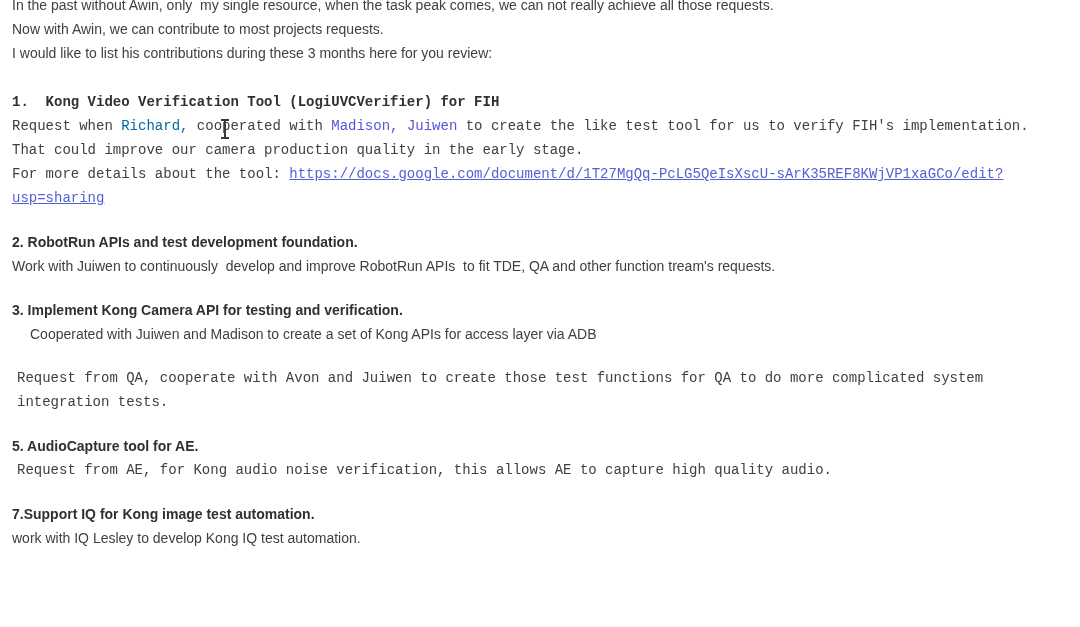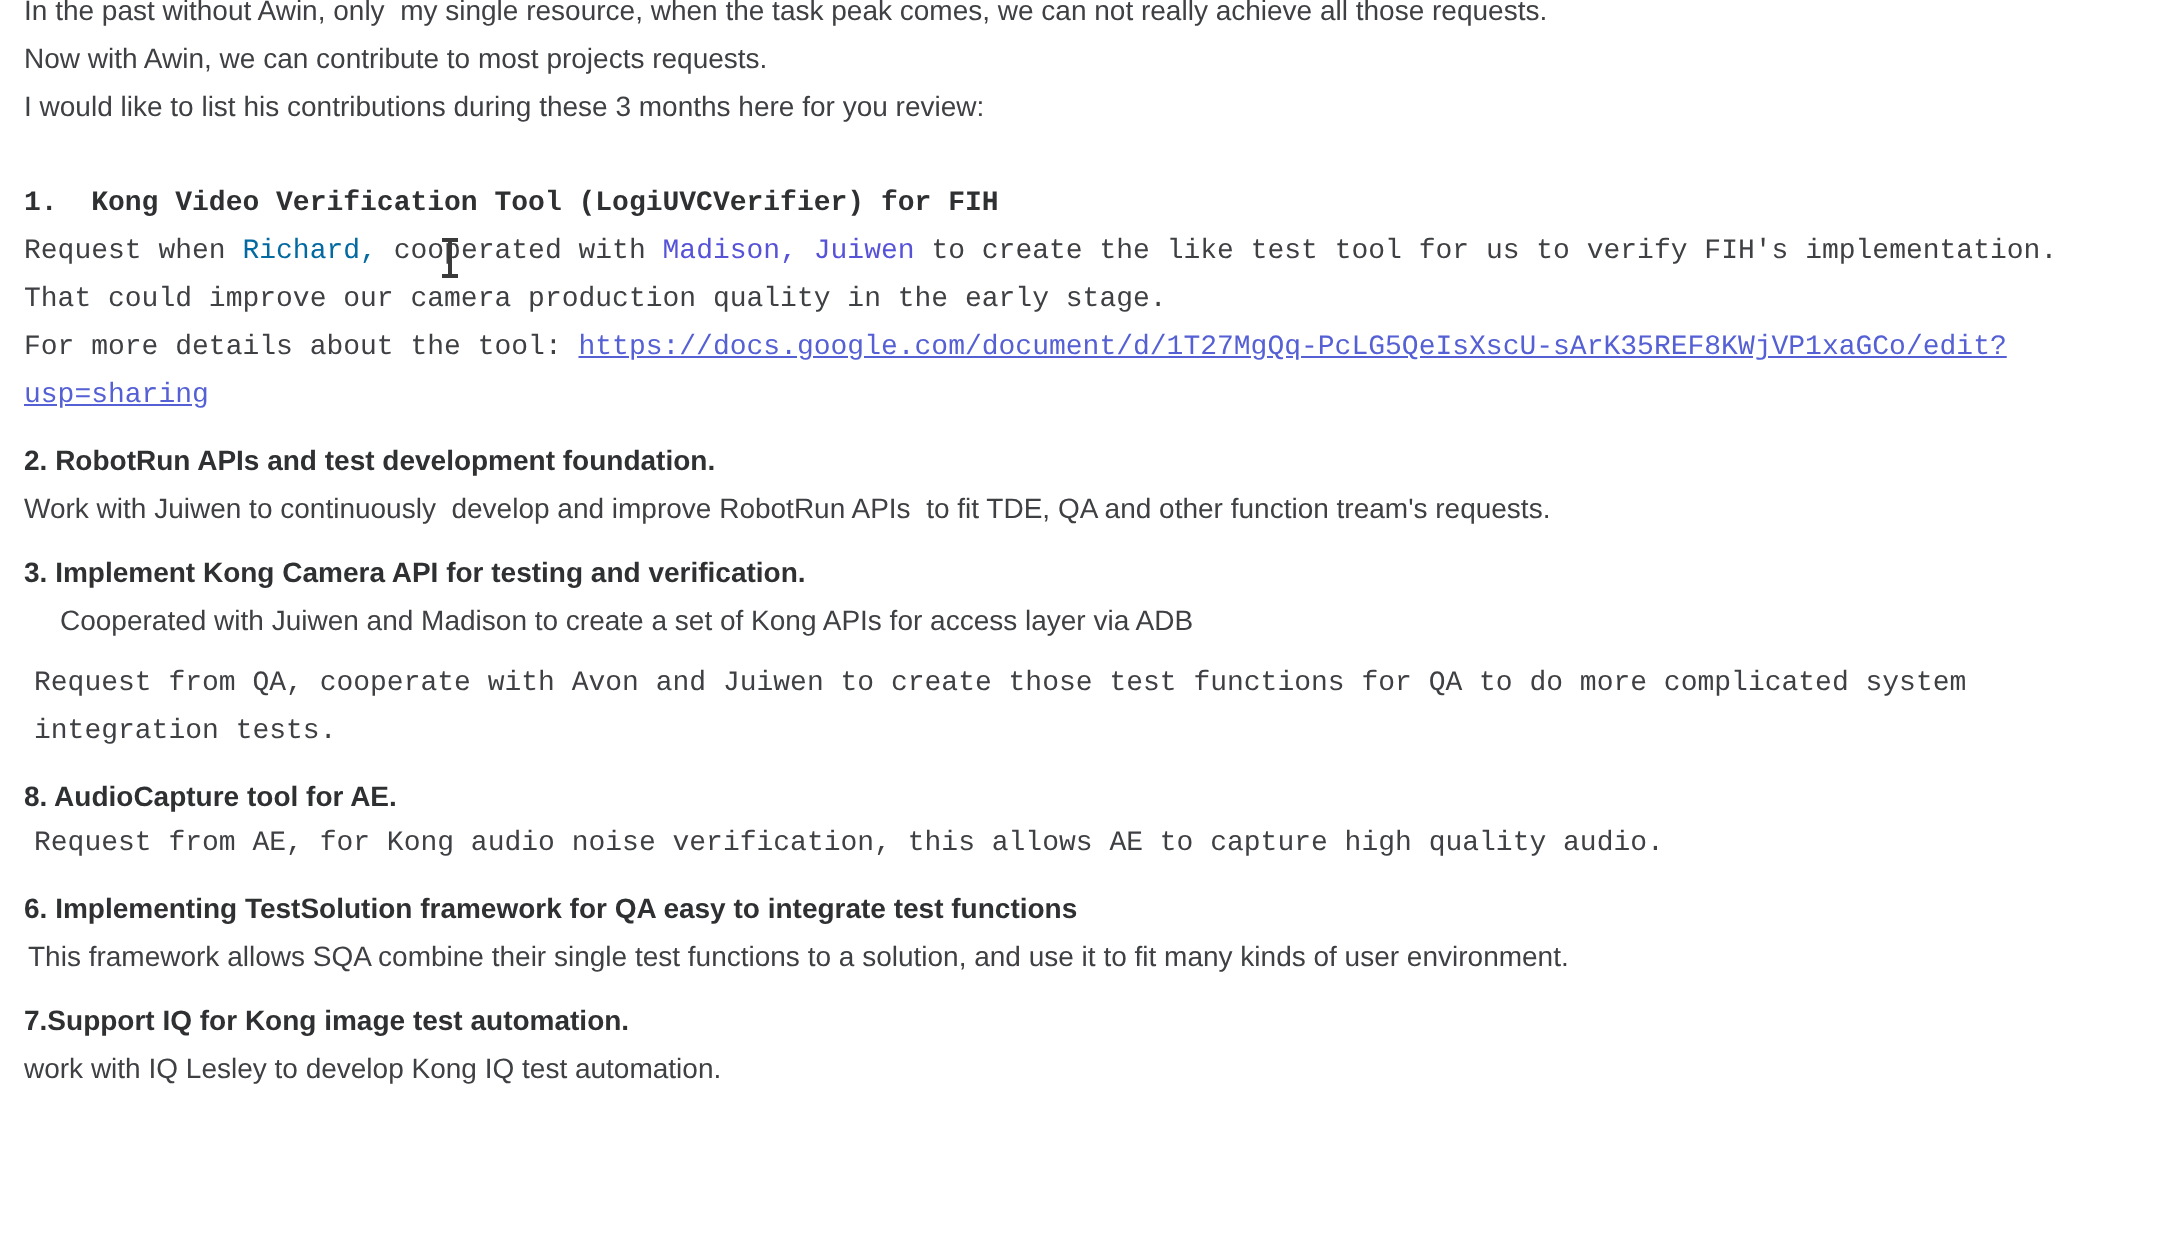--- a/index.html
+++ b/index.html
@@ -21,21 +21,21 @@
     color: #3e4043;
   }
   .line, .h {
     white-space: pre-wrap;
   }
   .h {
     font-weight: bold;
     color: #2e3032;
   }
   .sect {
-    margin-top: 8px;
+    margin-top: 20px;
   }
   .sect-first {
     margin-top: 25px;
     font-family: Liberation Mono, monospace;
   }
   .indent-lg { padding-left: 18px; }
   .indent-sm { padding-left: 5px; font-family: Liberation Mono, monospace; }
   .indent-xs { padding-left: 2px; }
   .mention-purple { color: #0369a1; }
   .mention-blue  { color: #5753d8; }
@@ -99,28 +99,24 @@
   <div class="sect">
     <div class="h">3. Implement Kong Camera API for testing and verification.</div>
     <div class="line indent-lg">Cooperated with Juiwen and Madison to create a set of Kong APIs for access layer via ADB</div>
   </div>
 
   <div class="sect">
     <div class="line indent-sm">Request from QA, cooperate with Avon and Juiwen to create those test functions for QA to do more complicated system integration tests.</div>
   </div>
 
   <div class="sect">
-    <div class="h">8. AudioCapture tool for AE.</div>
+    <div class="h">5. AudioCapture tool for AE.</div>
     <div class="line indent-sm">Request from AE, for Kong audio noise verification, this allows AE to capture high quality audio.</div>
   </div>
 
-  <div class="sect">
-    <div class="h">6. Implementing TestSolution framework for QA easy to integrate test functions</div>
-    <div class="line indent-xs">This framework allows SQA combine their single test functions to a solution, and use it to fit many kinds of user environment.</div>
-  </div>
 
   <div class="sect">
     <div class="h">7.Support IQ for Kong image test automation.</div>
     <div class="line">work with IQ Lesley to develop Kong IQ test automation.</div>
   </div>
 
 </div>
 
 <div class="ibeam"></div>
 

